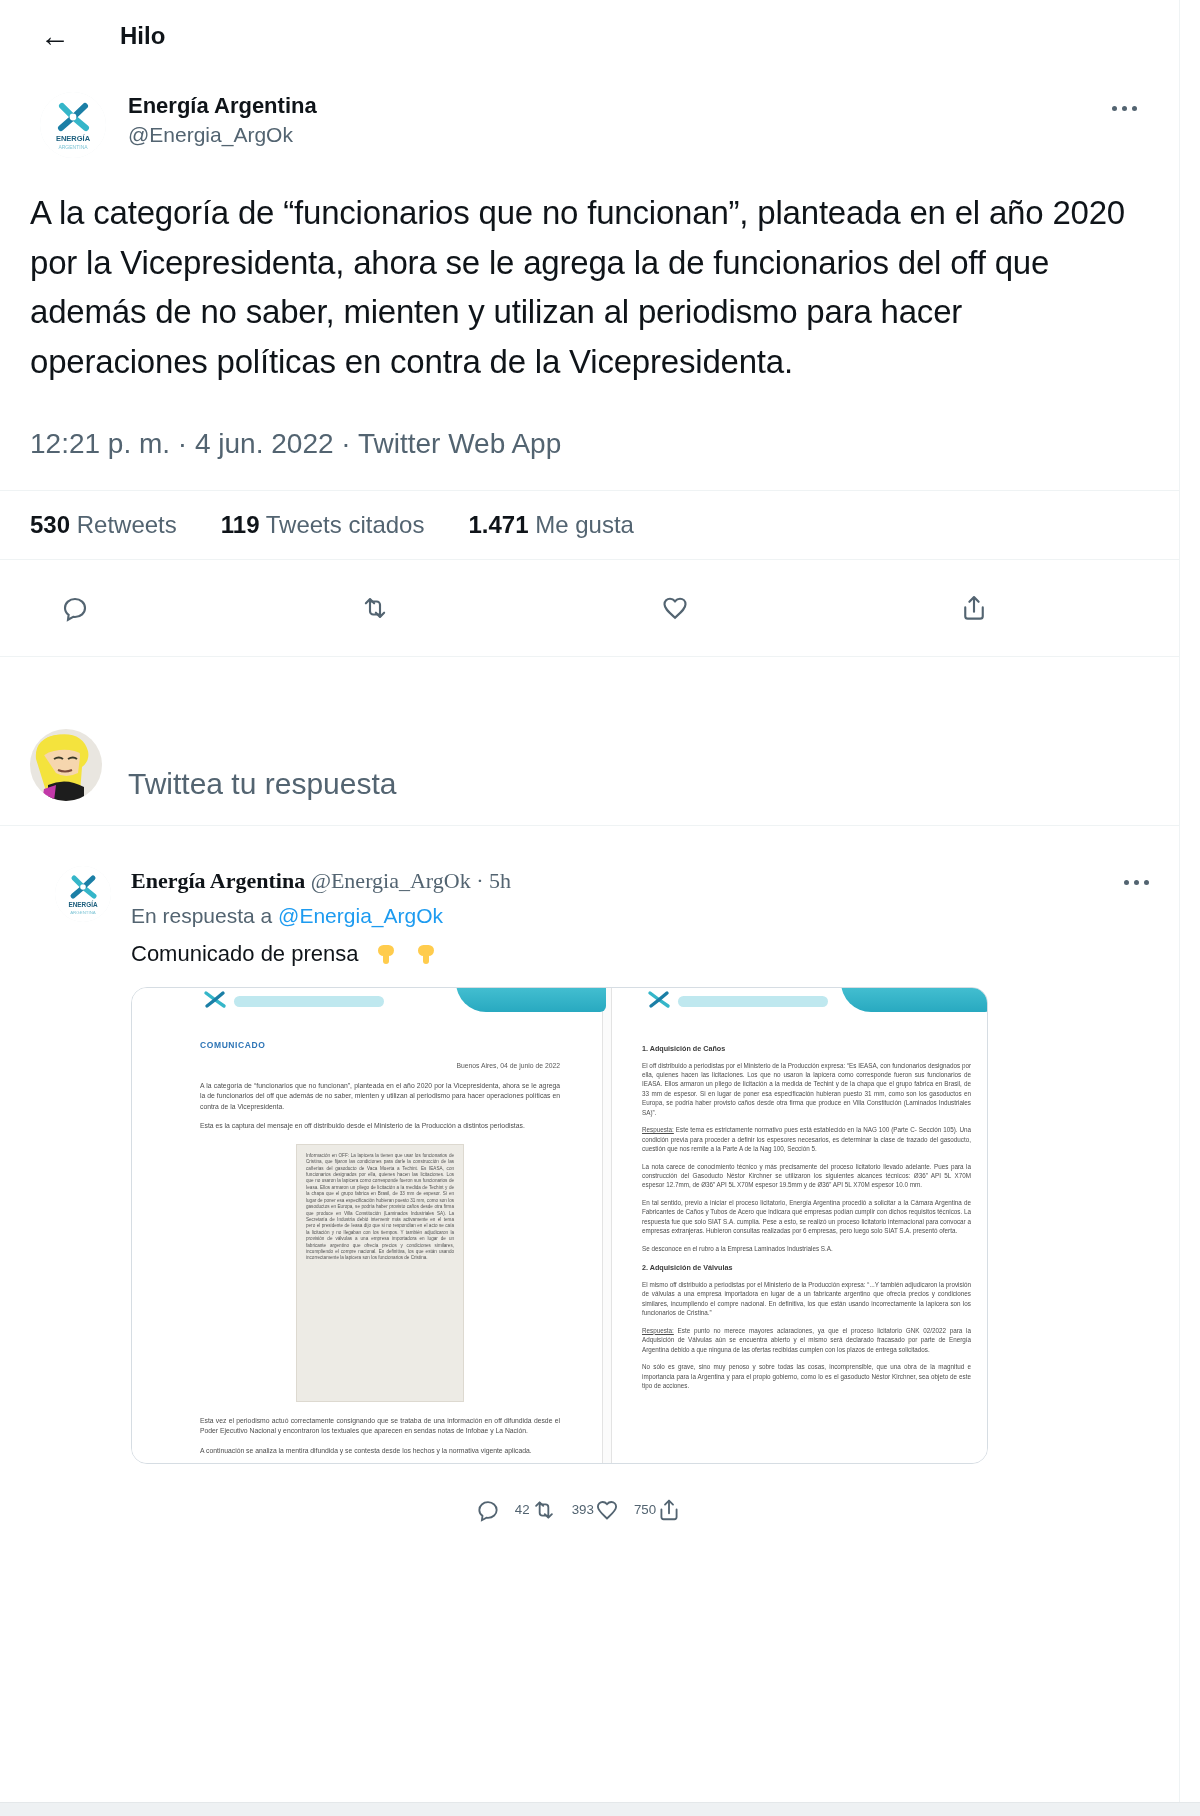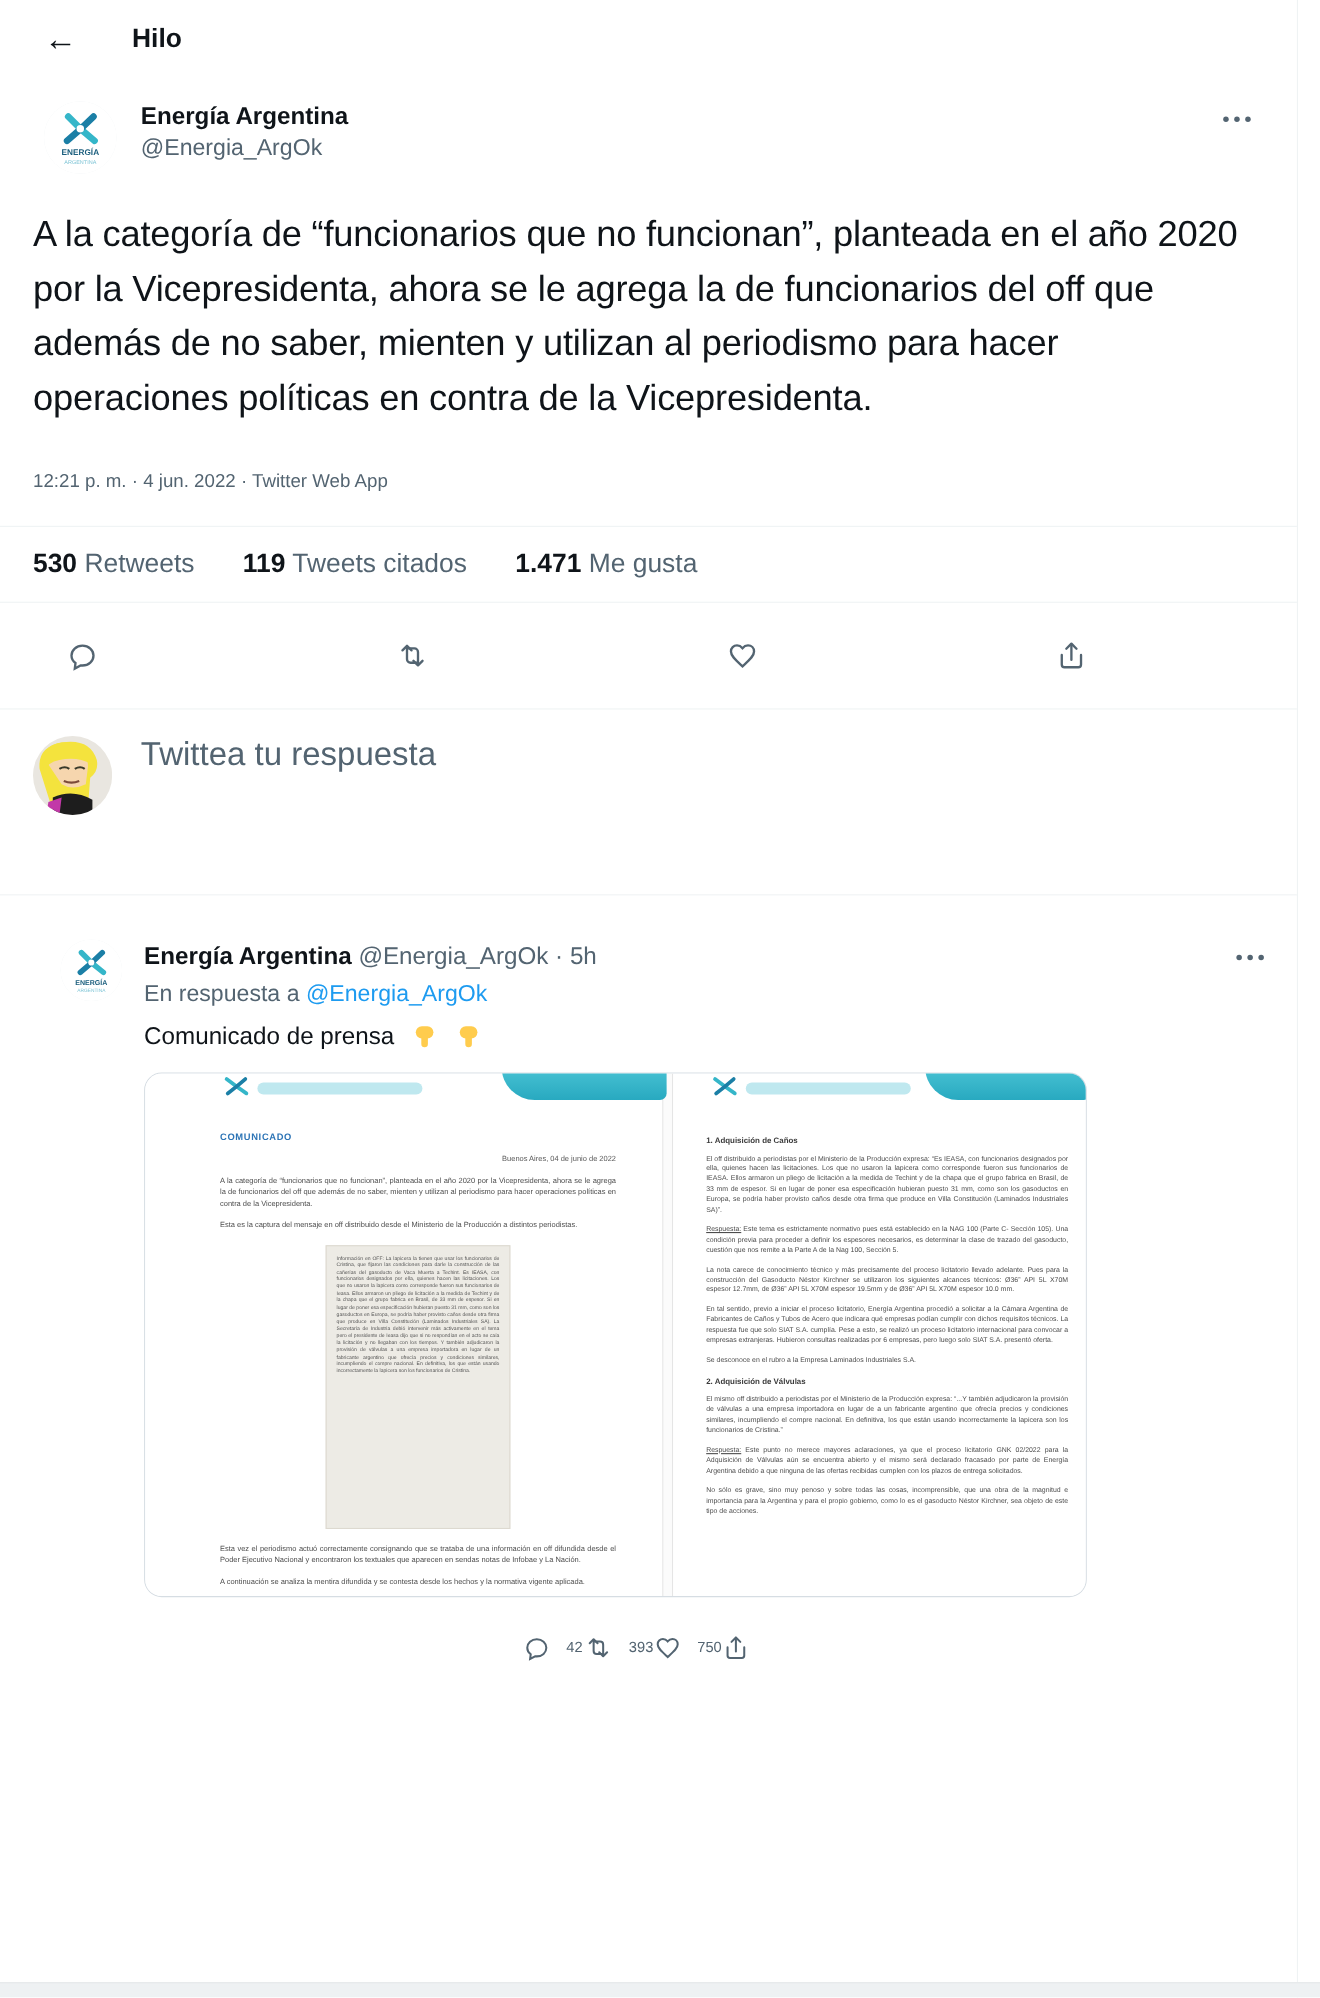--- a/index.html
+++ b/index.html
@@ -26,42 +26,42 @@
   .tweet-head { display:flex; align-items:flex-start; padding:26px 30px 0 40px; }
   .avatar-lg { width:66px; height:66px; border-radius:50%; overflow:hidden; flex:0 0 auto; background:#fff; box-shadow:0 0 0 1px #eff3f4 inset; }
   .tweet-head-names { margin-left:22px; flex:1; }
   .author-name { font-size:22px; font-weight:700; line-height:1.3; }
   .author-handle { font-size:21px; color:#536471; line-height:1.35; }
   .more-dots { display:flex; gap:5px; padding:14px 12px; cursor:pointer; }
   .more-dots i { width:5px; height:5px; border-radius:50%; background:#536471; }
 
   
   .tweet-text { padding:30px 34px 0 30px; font-size:33px; line-height:1.5; letter-spacing:-0.2px; color:#0f1419; }
-  .timestamp { padding:42px 30px 30px 30px; font-size:17px; color:#536471; }
+  .timestamp { padding:42px 30px 30px 30px; font-size:28px; color:#536471; }
 
   .stats-row { display:flex; gap:44px; padding:20px 30px; font-size:24px; align-items:center; height:68px; }
   .stat b { font-weight:700; color:#0f1419; }
   .stat span { color:#536471; }
 
   .actions-main { display:flex; height:96px; align-items:center; padding:0 190px 0 60px; justify-content:space-between; }
   .icon-btn { background:none; border:none; cursor:pointer; display:flex; align-items:center; gap:14px; color:#536471; }
   .icon-btn svg { display:block; }
 
   
-  .composer { display:flex; align-items:flex-start; padding:24px 30px; height:168px; }
+  .composer { display:flex; align-items:flex-end; padding:24px 30px; height:168px; }
   .avatar-md { width:72px; height:72px; border-radius:50%; overflow:hidden; flex:0 0 auto; }
   .composer-placeholder { margin-left:26px; font-size:30px; color:#536471; flex:1; cursor:text; }
   .reply-btn { background:#8dcbf2; color:#fff; font-weight:700; font-size:25px; border:none; border-radius:9999px; padding:16px 36px; cursor:pointer; font-family:"Liberation Sans", sans-serif; }
 
   
   .reply { padding:40px 18px 0 55px; display:flex; }
   .avatar-sm { width:56px; height:56px; border-radius:50%; overflow:hidden; flex:0 0 auto; background:#fff; box-shadow:0 0 0 1px #eff3f4 inset; }
   .reply-main { flex:1; margin-left:20px; min-width:0; }
   .reply-head { display:flex; align-items:flex-start; }
-  .reply-names { flex:1; font-size:22px; line-height:1.4; }
+  .reply-names { flex:1; font-size:22px; line-height:1.4;font-family:Liberation Serif, serif; }
   .reply-names b { font-weight:700; }
   .reply-names .gray { color:#536471; font-weight:400; }
   .replying-line { font-size:21px; line-height:1.6; color:#536471; }
   .replying-line a { color:#1d9bf0; text-decoration:none; cursor:pointer; }
   .reply-text { font-size:22px; margin-top:8px; display:flex; align-items:center; gap:16px; }
   .emoji { display:inline-block; width:24px; height:24px; }
 
   
   .doc-card {
     margin:20px 0 0 0; width:857px; height:477px;

